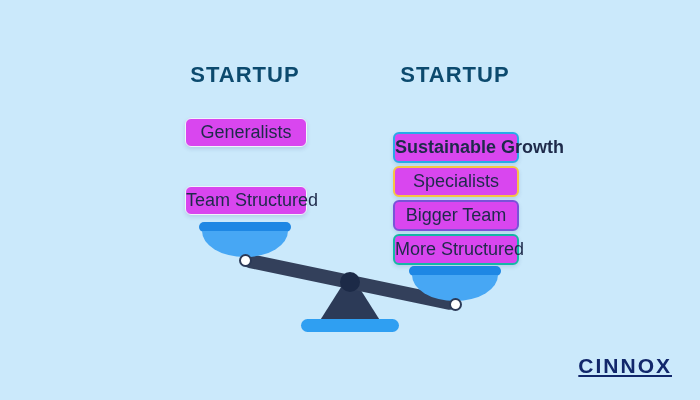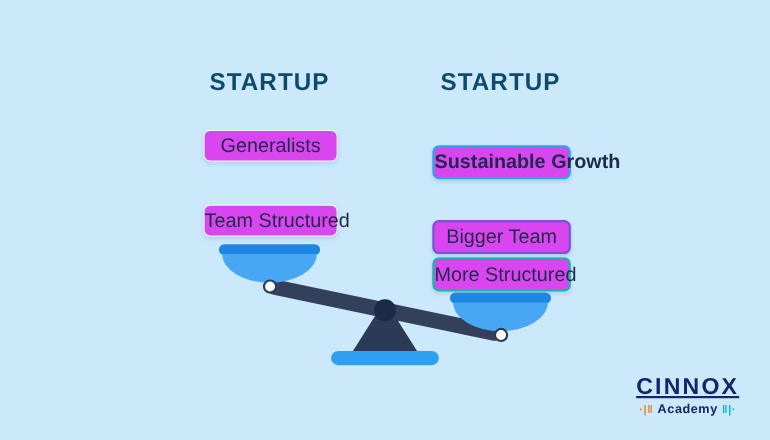--- a/index.html
+++ b/index.html
@@ -143,20 +143,21 @@
 
 <div class="canvas">
 
   <div class="col-title startup-title">STARTUP</div>
   <div class="col-title scaleup-title">STARTUP</div>
 
   <div class="pill left-pill" style="top:118px">Generalists</div>
   <div class="pill left-pill" style="top:186px">Team Structured</div>
 
   <div class="pill right-pill" style="top: 132px; border-color: rgb(42, 169, 232); font-weight: bold;">Sustainable Growth</div>
+  <div class="pill right-pill" style="top: 166px; border-color: rgb(246, 196, 69);">Specialists</div>
   <div class="pill right-pill" style="top: 234px; border-color: rgb(20, 184, 166);">More Structured</div>
   <div class="pill right-pill" style="top: 200px; border-color: rgb(122, 82, 216);">Bigger Team</div>
 
   <div>
     <div class="fulcrum"></div>
     <div class="scale-beam"></div>
     <div class="beam-knob"></div>
     <div class="scale-base"></div>
 
     <div class="pan left-pan">
@@ -167,18 +168,15 @@
       <div class="pan-rim"></div>
       <div class="pan-bowl"></div>
     </div>
 
     <div class="pivot-dot left-dot"></div>
     <div class="pivot-dot right-dot"></div>
   </div>
 
   <div class="logo">
     <div class="logo-brand">CINNOX</div>
-    <div class="logo-sub">
-      <span class="logo-mark mark-left">·|‖</span><span>Academy</span><span class="logo-mark mark-right">‖|·</span>
-    </div>
   </div>
 
 </div>
 
 </body></html>

